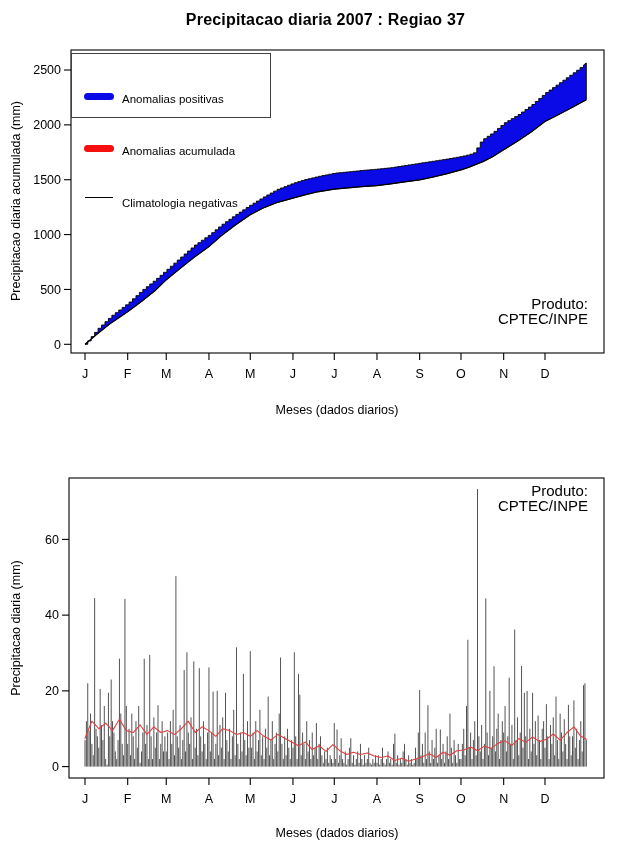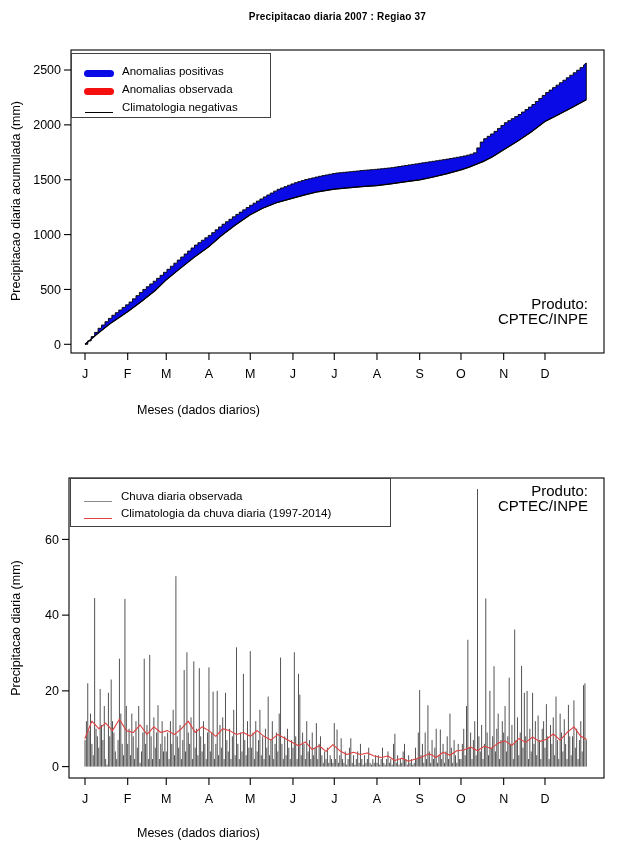--- a/index.html
+++ b/index.html
@@ -1,26 +1,26 @@
 <!DOCTYPE html>
 <html><head>
 <meta charset="utf-8">
 <style>
   html,body{margin:0;padding:0;background:#ffffff;}
   #stage{position:relative;width:640px;height:850px;background:#ffffff;overflow:hidden;
          font-family:"Liberation Sans",sans-serif;color:#000;}
   #plot-svg{position:absolute;left:0;top:0;}
   svg text{font-family:"Liberation Sans",sans-serif;fill:#000;}
   .abs{position:absolute;}
-  .page-title{left:40px;top:11px;width:595px;text-align:center;
-              font-size:10px;font-weight:bold;letter-spacing:.2px;}
-  .x-label{width:400px;text-align:left;font-size:12.5px;}
+  .page-title{left:28px;top:11px;width:595px;text-align:center;
+              font-size:16px;font-weight:bold;letter-spacing:.2px;}
+  .x-label{width:400px;text-align:center;font-size:12.5px;}
   .y-label{height:16px;text-align:center;font-size:12.5px;transform:rotate(-90deg);white-space:nowrap;}
   .legend-box{background:#fff;border:1px solid #404040;box-sizing:border-box;}
-  .legend-row{display:flex;align-items:flex-end;height:18px;}
+  .legend-row{display:flex;align-items:flex-start;height:18px;margin-top:34px;}
   .swatch-wrap{width:46px;display:flex;justify-content:center;align-items:center;flex:0 0 46px;}
   .swatch-thick{width:30px;height:7px;border-radius:3.5px;}
   .swatch-thin{width:28px;height:0;border-top-style:solid;border-top-width:1.5px;}
   .legend-text{font-size:11.5px;white-space:nowrap;}
   .produto{text-align:right;font-size:15px;line-height:15px;white-space:nowrap;}
 </style>
 </head>
 <body>
 
 <div id="stage">
@@ -476,52 +476,38 @@
     <div class="legend-row">
       <span class="swatch-wrap">
         <span class="swatch-thick" style="background:#0a0ae6;"></span>
         </span>
       <span class="legend-text">Anomalias positivas</span>
     </div>
     <div class="legend-row">
       <span class="swatch-wrap">
         <span class="swatch-thick" style="background:#f50f0f;"></span>
         </span>
-      <span class="legend-text">Anomalias observada</span>
+      <span class="legend-text">Anomalias acumulada</span>
     </div>
     <div class="legend-row">
       <span class="swatch-wrap">
         <span class="swatch-thin" style="border-top-color:#000;"></span>
         </span>
       <span class="legend-text">Climatologia negativas</span>
     </div>
   </div>
 
   <div class="abs produto" style="right:52px;top:296px;">
     <div>Produto:</div>
     <div>CPTEC/INPE</div>
   </div>
 
   <div class="abs y-label" style="left:-83px;top:620px;width:200px;">Precipitacao diaria (mm)</div>
 
   <div class="abs x-label" style="left:137px;top:826px;">Meses (dados diarios)</div>
 
-  <div class="abs legend-box" style="left:70px;top:478px;width:321px;height:49px;padding:6px 6px 4px 4px;">
-    <div class="legend-row" style="height:17px;">
-      <span class="swatch-wrap">
-        <span class="swatch-thin" style="border-top-color:#8a8a8a;"></span>
-        </span>
-      <span class="legend-text">Chuva diaria observada</span>
-    </div>
-    <div class="legend-row" style="height:17px;">
-      <span class="swatch-wrap">
-        <span class="swatch-thin" style="border-top-color:#e04040;"></span>
-        </span>
-      <span class="legend-text">Climatologia da chuva diaria (1997-2014)</span>
-    </div>
-  </div>
 
   <div class="abs produto" style="right:52px;top:483px;">
     <div>Produto:</div>
     <div>CPTEC/INPE</div>
   </div>
 
 </div>
 
 </body></html>

